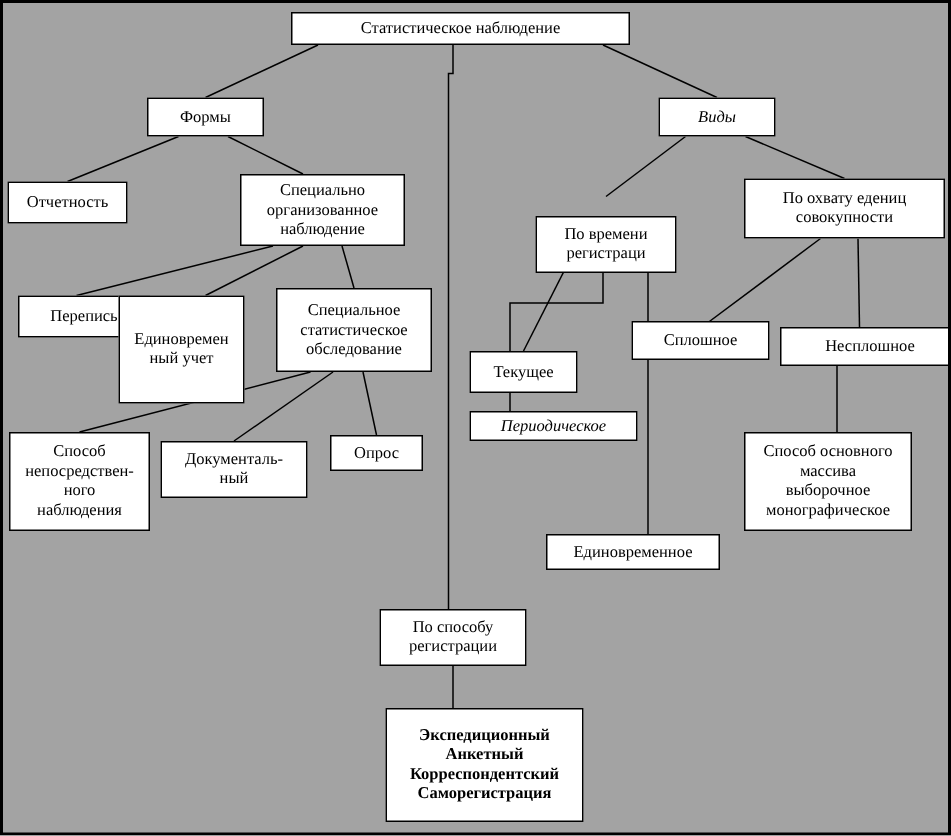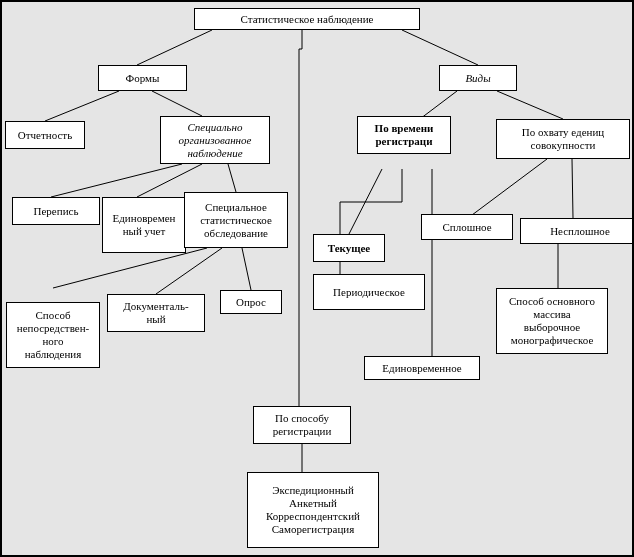--- a/index.html
+++ b/index.html
@@ -4,21 +4,21 @@
 <style>
   html, body {
     margin: 0;
     padding: 0;
     background: #ffffff;
   }
   #canvas {
     position: relative;
     width: 634px;
     height: 557px;
-    background: #e5e5e5;
+    background: #a3a3a3;
     border: 2px solid #000000;
     box-sizing: border-box;
     font-family: "Liberation Serif", serif;
     overflow: hidden;
   }
   svg.lines {
     position: absolute;
     left: 0;
     top: 0;
     width: 634px;
@@ -75,67 +75,67 @@
         <path d="M 400 167 L 400 200 L 338 200 L 338 272"></path>
         <path d="M 430 167 L 430 354"></path>
         <path d="M 300 28 L 300 47 L 297 47 L 297 404"></path>
         <path d="M 300 442 L 300 470"></path>
       </g>
   </svg>
   <div id="nodes">
       <div class="node" style="left: 192px; top: 6px; width: 226px; height: 22px;">
         <span class="line">Статистическое наблюдение</span>
       </div>
-      <div class="node" style="left: 96px; top: 63px; width: 89px; height: 26px;">
+      <div class="node" style="left: 96px; top: 63px; width: 78px; height: 26px;">
         <span class="line">Формы</span>
       </div>
       <div class="node" style="left: 437px; top: 63px; width: 78px; height: 26px; font-style: italic;">
         <span class="line">Виды</span>
       </div>
       <div class="node leftalign" style="left: 3px; top: 119px; width: 80px; height: 28px;">
         <span class="line">Отчетность</span>
       </div>
-      <div class="node" style="left: 158px; top: 114px; width: 110px; height: 48px; font-style: italic;">
+      <div class="node" style="left: 158px; top: 114px; width: 110px; height: 48px;">
         <span class="line">Специально</span>
         <span class="line">организованное</span>
         <span class="line">наблюдение</span>
       </div>
-      <div class="node" style="left: 355px; top: 114px; width: 94px; height: 38px; font-weight: bold;">
+      <div class="node" style="left: 355px; top: 142px; width: 94px; height: 38px;">
         <span class="line">По времени</span>
         <span class="line">регистраци</span>
       </div>
       <div class="node" style="left: 494px; top: 117px; width: 134px; height: 40px;">
         <span class="line">По охвату едениц</span>
         <span class="line">совокупности</span>
       </div>
       <div class="node" style="left: 10px; top: 195px; width: 88px; height: 28px;">
         <span class="line">Перепись</span>
       </div>
-      <div class="node leftalign" style="left: 100px; top: 195px; width: 84px; height: 56px;">
+      <div class="node leftalign" style="left: 77px; top: 195px; width: 84px; height: 72px;">
         <span class="line">Единовремен</span>
         <span class="line">ный учет</span>
       </div>
       <div class="node" style="left: 182px; top: 190px; width: 104px; height: 56px;">
         <span class="line">Специальное</span>
         <span class="line">статистическое</span>
         <span class="line">обследование</span>
       </div>
       <div class="node" style="left: 419px; top: 212px; width: 92px; height: 26px; justify-content: center;">
         <span class="line">Сплошное</span>
       </div>
       <div class="node" style="left: 518px; top: 216px; width: 120px; height: 26px;">
         <span class="line">Несплошное</span>
       </div>
-      <div class="node" style="left: 311px; top: 232px; width: 72px; height: 28px; font-weight: bold;">
+      <div class="node" style="left: 311px; top: 232px; width: 72px; height: 28px;">
         <span class="line">Текущее</span>
       </div>
-      <div class="node" style="left: 311px; top: 272px; width: 112px; height: 36px;">
+      <div class="node" style="left: 311px; top: 272px; width: 112px; height: 20px; font-style: italic;">
         <span class="line">Периодическое</span>
       </div>
-      <div class="node leftalign" style="left: 4px; top: 300px; width: 94px; height: 66px;">
+      <div class="node leftalign" style="left: 4px; top: 286px; width: 94px; height: 66px;">
         <span class="line">Способ</span>
         <span class="line">непосредствен-</span>
         <span class="line">ного</span>
         <span class="line">наблюдения</span>
       </div>
       <div class="node leftalign" style="left: 105px; top: 292px; width: 98px; height: 38px;">
         <span class="line">Документаль-</span>
         <span class="line">ный</span>
       </div>
       <div class="node" style="left: 218px; top: 288px; width: 62px; height: 24px;">
@@ -147,20 +147,20 @@
         <span class="line">выборочное</span>
         <span class="line">монографическое</span>
       </div>
       <div class="node" style="left: 362px; top: 354px; width: 116px; height: 24px; align-items: center;">
         <span class="line">Единовременное</span>
       </div>
       <div class="node" style="left: 251px; top: 404px; width: 98px; height: 38px;">
         <span class="line">По способу</span>
         <span class="line">регистрации</span>
       </div>
-      <div class="node" style="left: 245px; top: 470px; width: 132px; height: 76px;">
+      <div class="node" style="left: 255px; top: 470px; width: 132px; height: 76px; font-weight: bold;">
         <span class="line">Экспедиционный</span>
         <span class="line">Анкетный</span>
         <span class="line">Корреспондентский</span>
         <span class="line">Саморегистрация</span>
       </div>
     </div>
 </div>
 
 </body></html>

